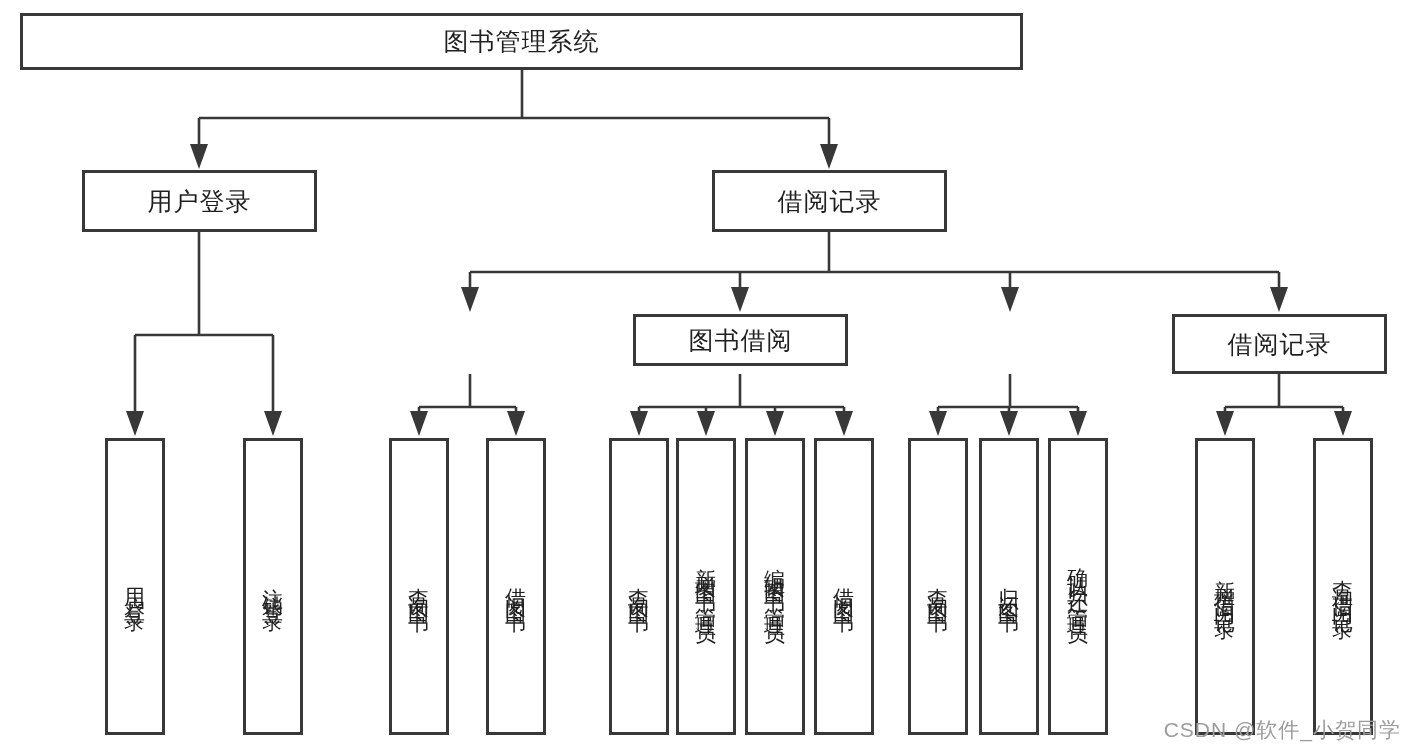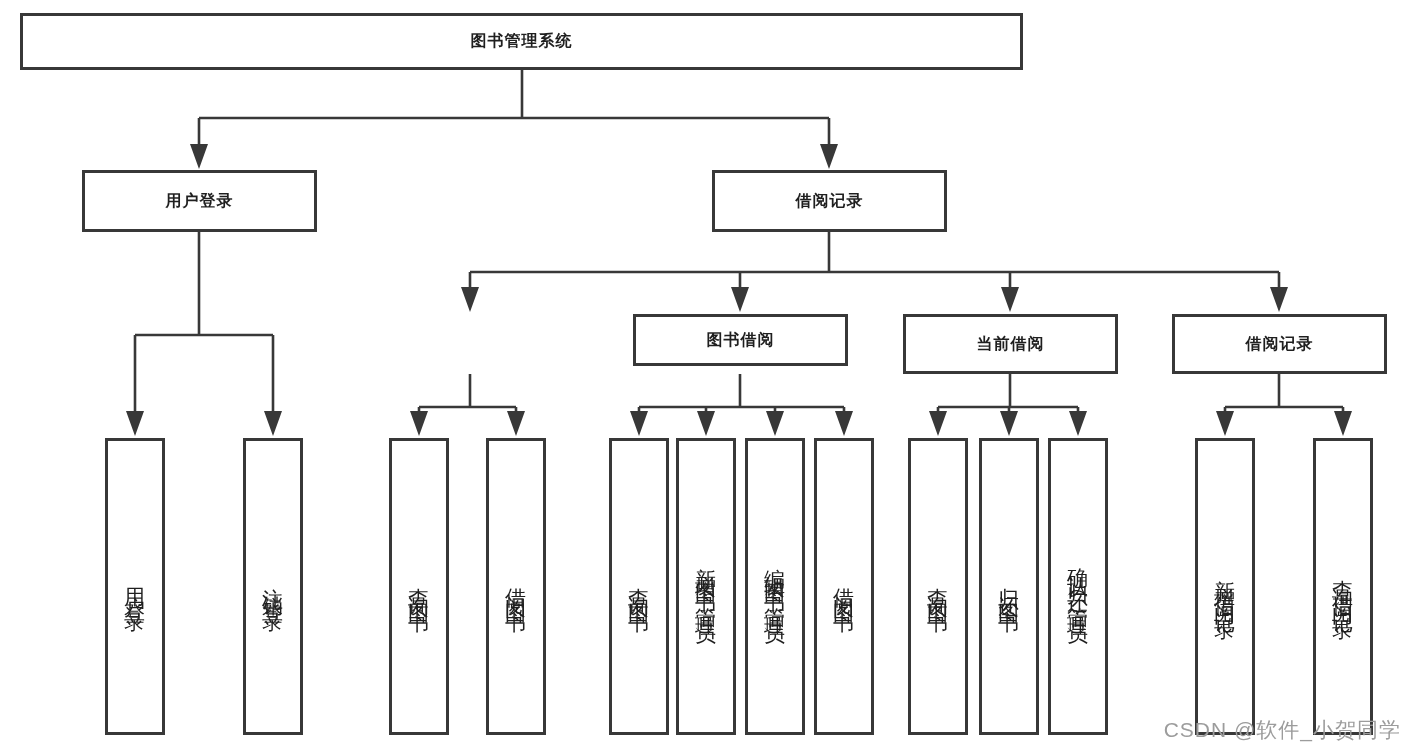--- a/index.html
+++ b/index.html
@@ -19,24 +19,23 @@
   .wires{position:absolute;left:0;top:0;width:1405px;height:747px;}
   .wires path.l{stroke:var(--line);stroke-width:2.6;fill:none;}
   .wires path.a{fill:var(--line);stroke:none;}
   .node{
     position:absolute;
     box-sizing:border-box;
     border:3px solid var(--line);
     background:#fff;
     display:flex;align-items:center;justify-content:center;
     color:var(--text);
-    font-size:16px;
+    font-size:25px;
     letter-spacing:1px;
     white-space:nowrap;
-    font-weight:bold;
   }
   .leaf{
     position:absolute;
     top:438px;width:60px;height:297px;
     box-sizing:border-box;
     border:3px solid var(--line);
     background:#fff;
     display:flex;align-items:center;justify-content:center;
     color:var(--text);
   }
@@ -93,23 +92,20 @@
   <div class="node" style="left:82px;top:170px;width:235px;height:62px">
     <span>用户登录</span>
   </div>
   <div class="node" style="left:712px;top:170px;width:235px;height:62px">
     <span>借阅记录</span>
   </div>
 
   <div class="node" style="left:633px;top:314px;width:215px;height:52px">
     <span>图书借阅</span>
   </div>
-  <div class="node" style="left:903px;top:314px;width:215px;height:60px">
-    <span>当前借阅</span>
-  </div>
   <div class="node" style="left:1172px;top:314px;width:215px;height:60px">
     <span>借阅记录</span>
   </div>
 
   <div class="leaf" style="left:105px">
     <span class="vtext">用户登录</span>
   </div>
   <div class="leaf" style="left:243px">
     <span class="vtext">注销登录</span>
   </div>

